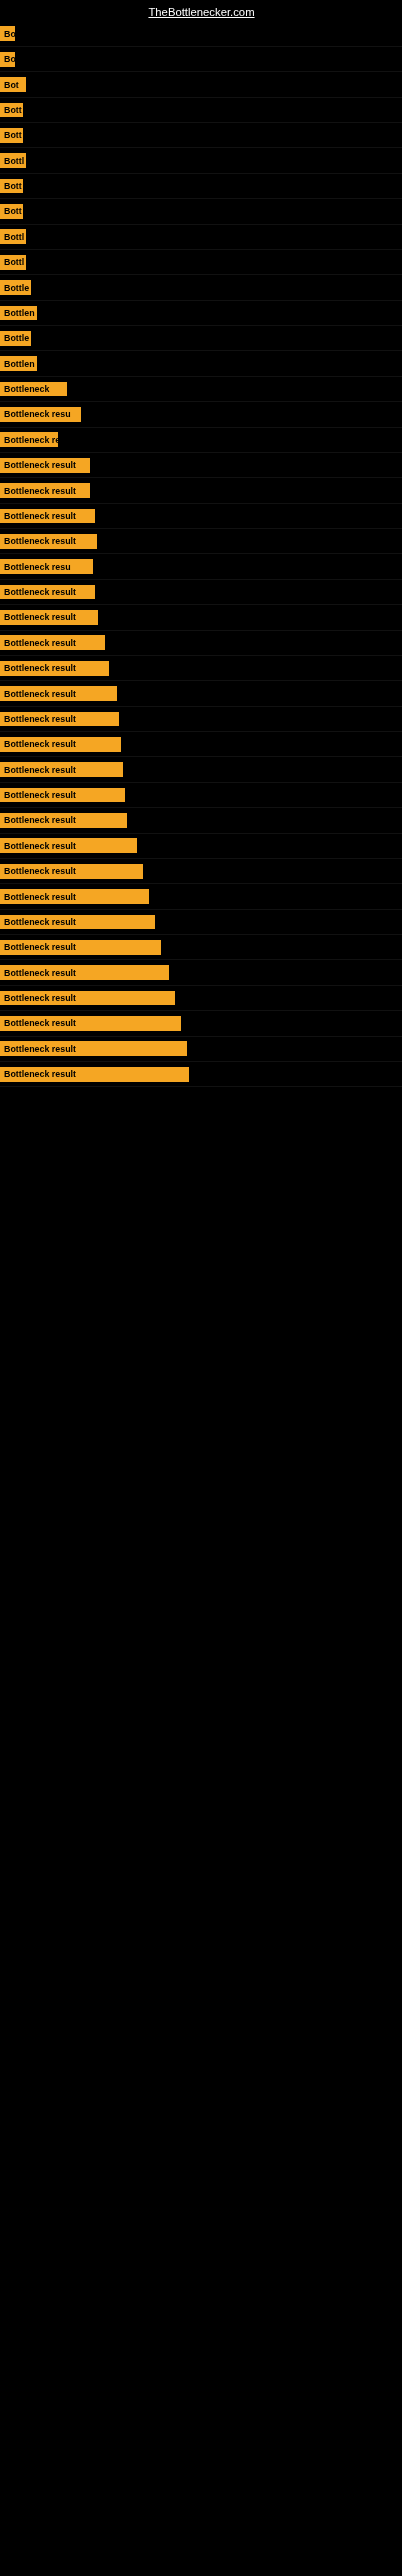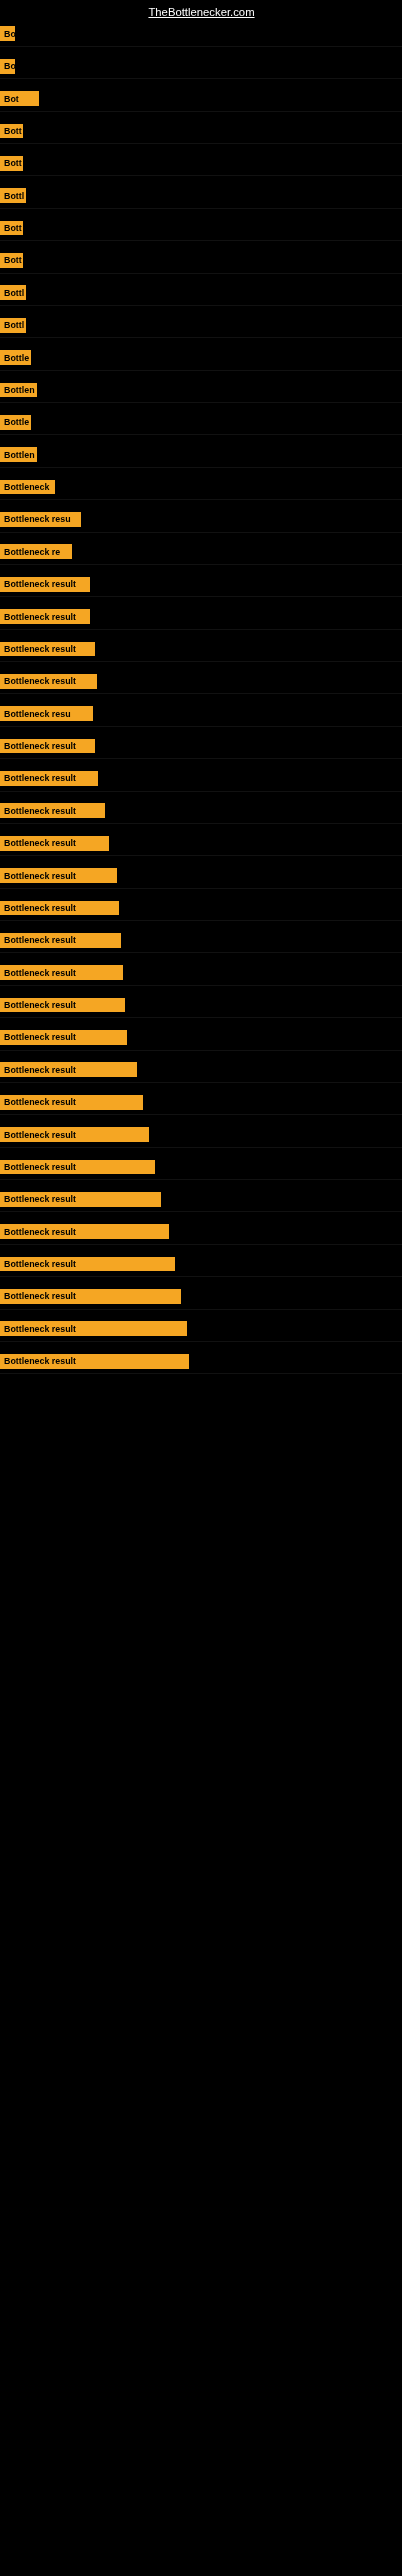--- a/index.html
+++ b/index.html
@@ -20,21 +20,21 @@
       padding: 6.4px 0 3.2px 0;
       color: #fff;
       font-size: 11.3px;
       font-weight: normal;
       text-decoration: underline;
     }
 
     .items-container {
       display: flex;
       flex-direction: column;
-      gap: 7px;
+      gap: 0px;
     }
 
     .item-row {
       display: flex;
       align-items: center;
       padding: 4.8px 0 4.8px 0;
       border-bottom: 0.8px solid #111;
     }
 
     .item-label {
@@ -57,21 +57,21 @@
 </div>
 
 <div class="items-container" id="items-container">
 <div class="item-row">
       <span class="item-label" style="width: 14.5px;">Bo</span>
     </div>
     <div class="item-row">
       <span class="item-label" style="width: 14.5px;">Bo</span>
     </div>
     <div class="item-row">
-      <span class="item-label" style="width: 39px;">Bot</span>
+      <span class="item-label" style="width: 26px;">Bot</span>
     </div>
     <div class="item-row">
       <span class="item-label" style="width: 22.5px;">Bott</span>
     </div>
     <div class="item-row">
       <span class="item-label" style="width: 22.5px;">Bott</span>
     </div>
     <div class="item-row">
       <span class="item-label" style="width: 26px;">Bottl</span>
     </div>
@@ -93,27 +93,27 @@
     <div class="item-row">
       <span class="item-label" style="width: 37px;">Bottlen</span>
     </div>
     <div class="item-row">
       <span class="item-label" style="width: 31px;">Bottle</span>
     </div>
     <div class="item-row">
       <span class="item-label" style="width: 37px;">Bottlen</span>
     </div>
     <div class="item-row">
-      <span class="item-label" style="width: 55px;">Bottleneck</span>
+      <span class="item-label" style="width: 67px;">Bottleneck</span>
     </div>
     <div class="item-row">
       <span class="item-label" style="width: 81px;">Bottleneck resu</span>
     </div>
     <div class="item-row">
-      <span class="item-label" style="width: 72px;">Bottleneck re</span>
+      <span class="item-label" style="width: 58px;">Bottleneck re</span>
     </div>
     <div class="item-row">
       <span class="item-label" style="width: 90px;">Bottleneck result</span>
     </div>
     <div class="item-row">
       <span class="item-label" style="width: 90px;">Bottleneck result</span>
     </div>
     <div class="item-row">
       <span class="item-label" style="width: 95px;">Bottleneck result</span>
     </div>

